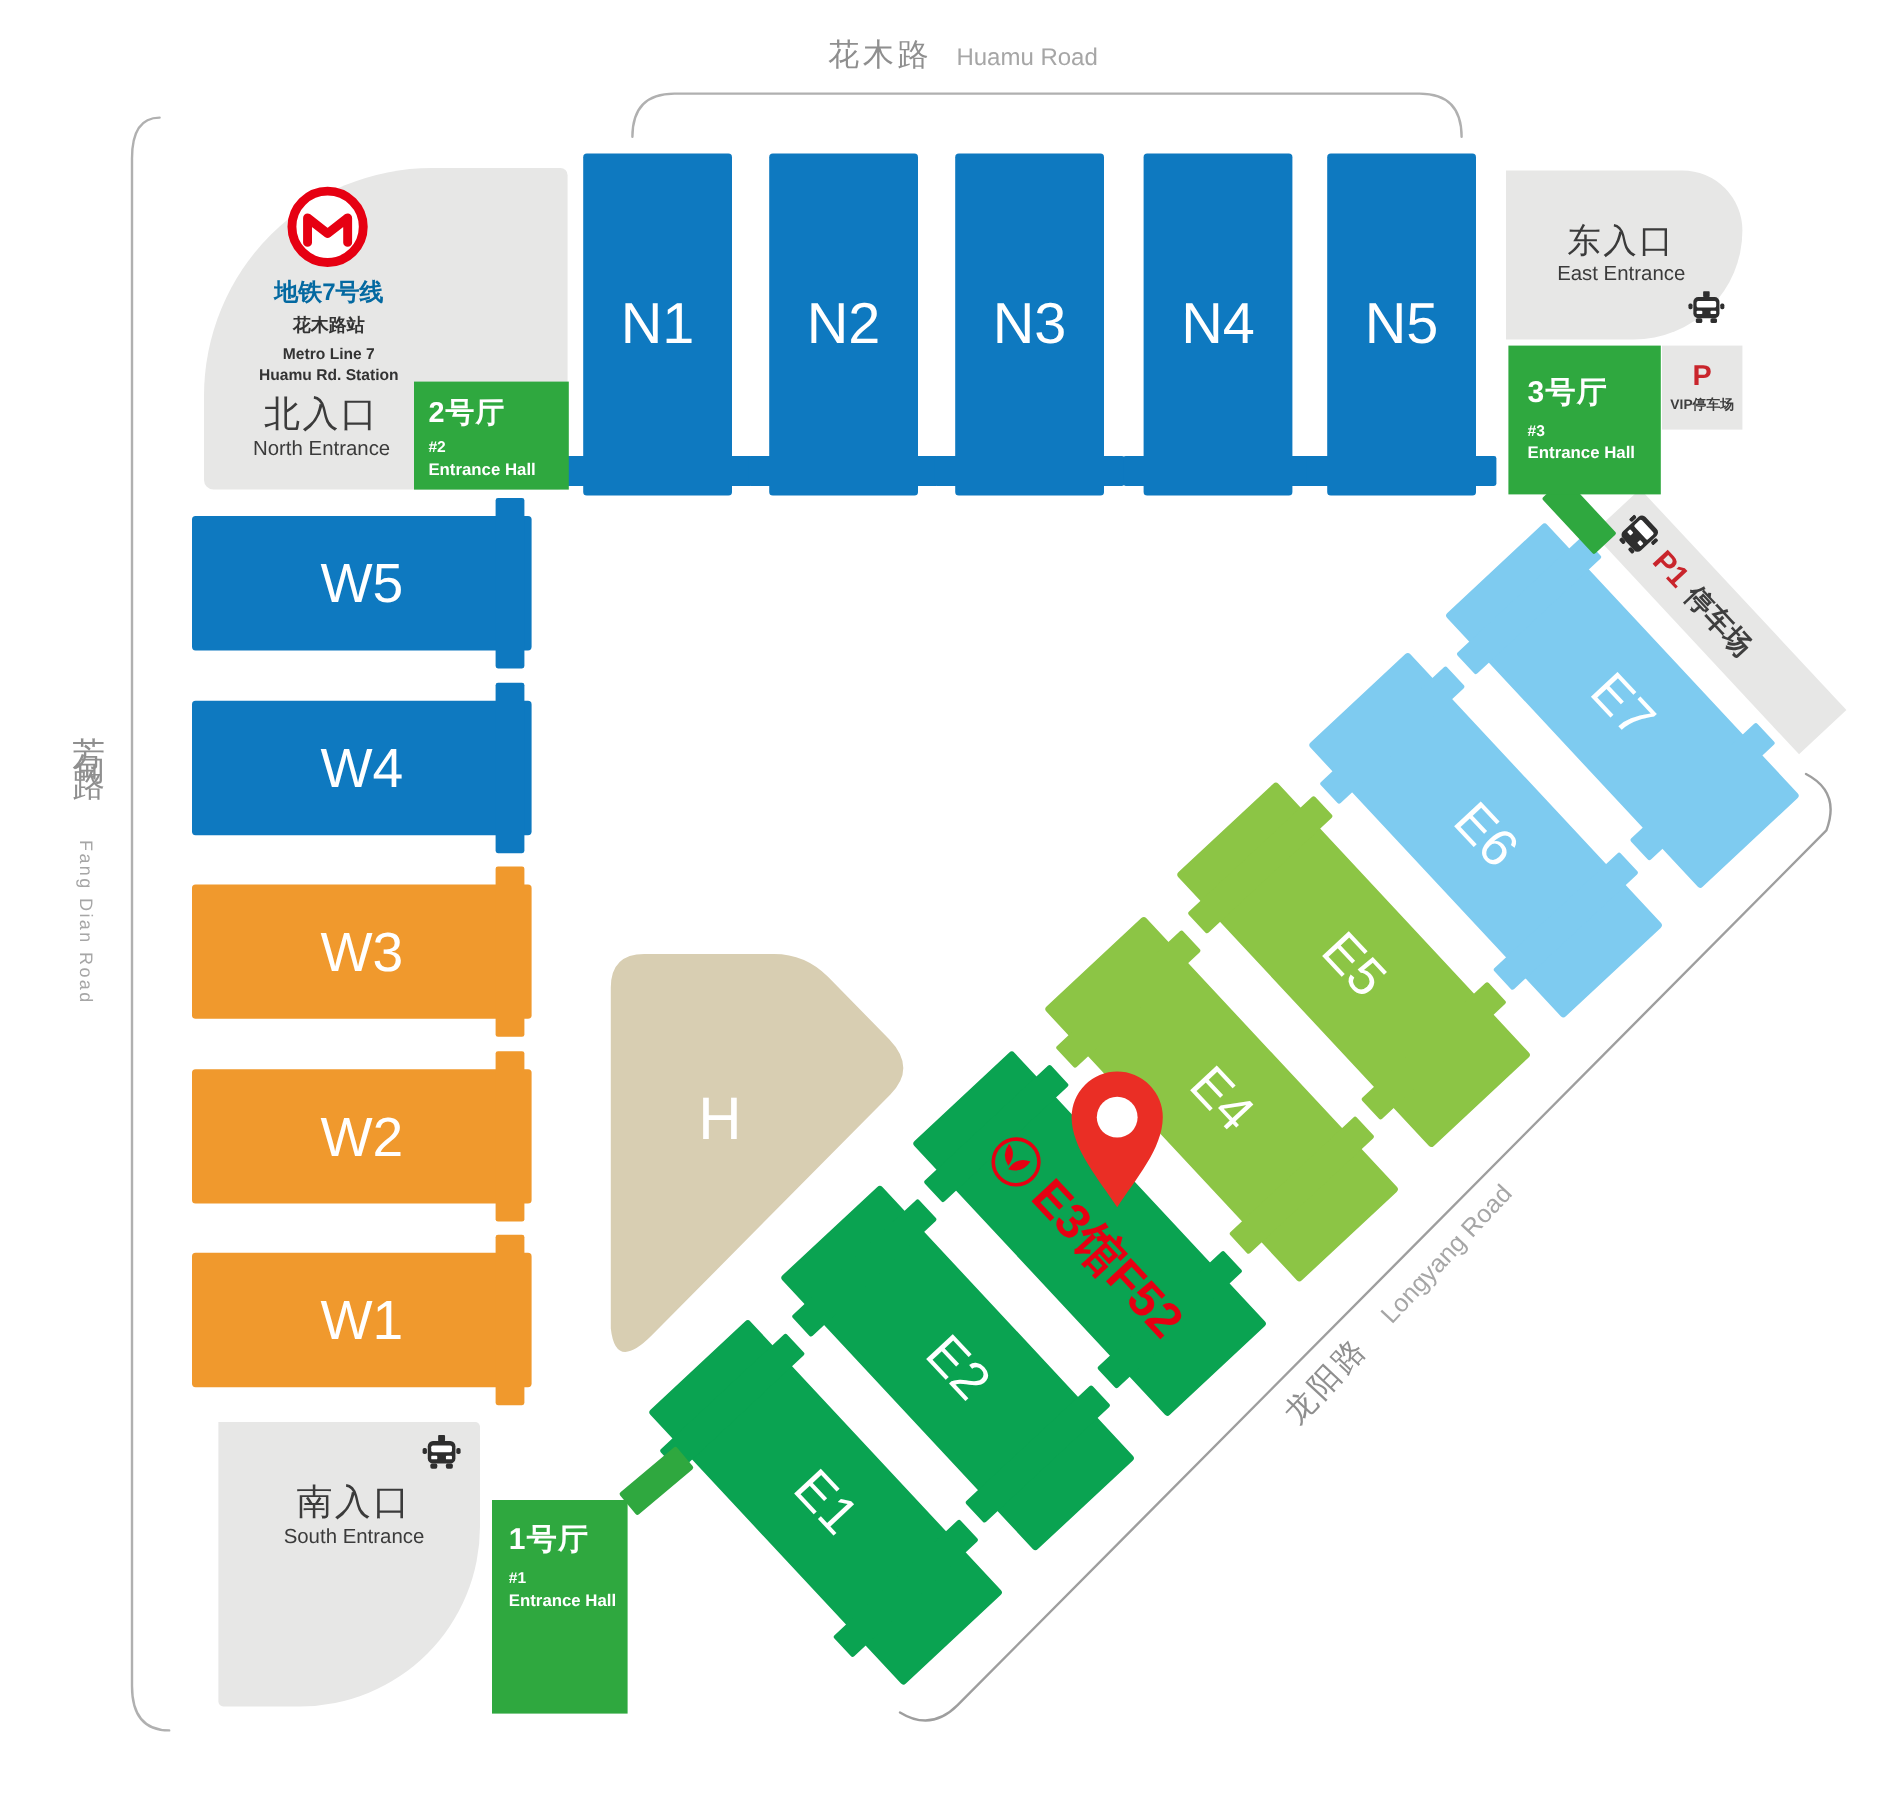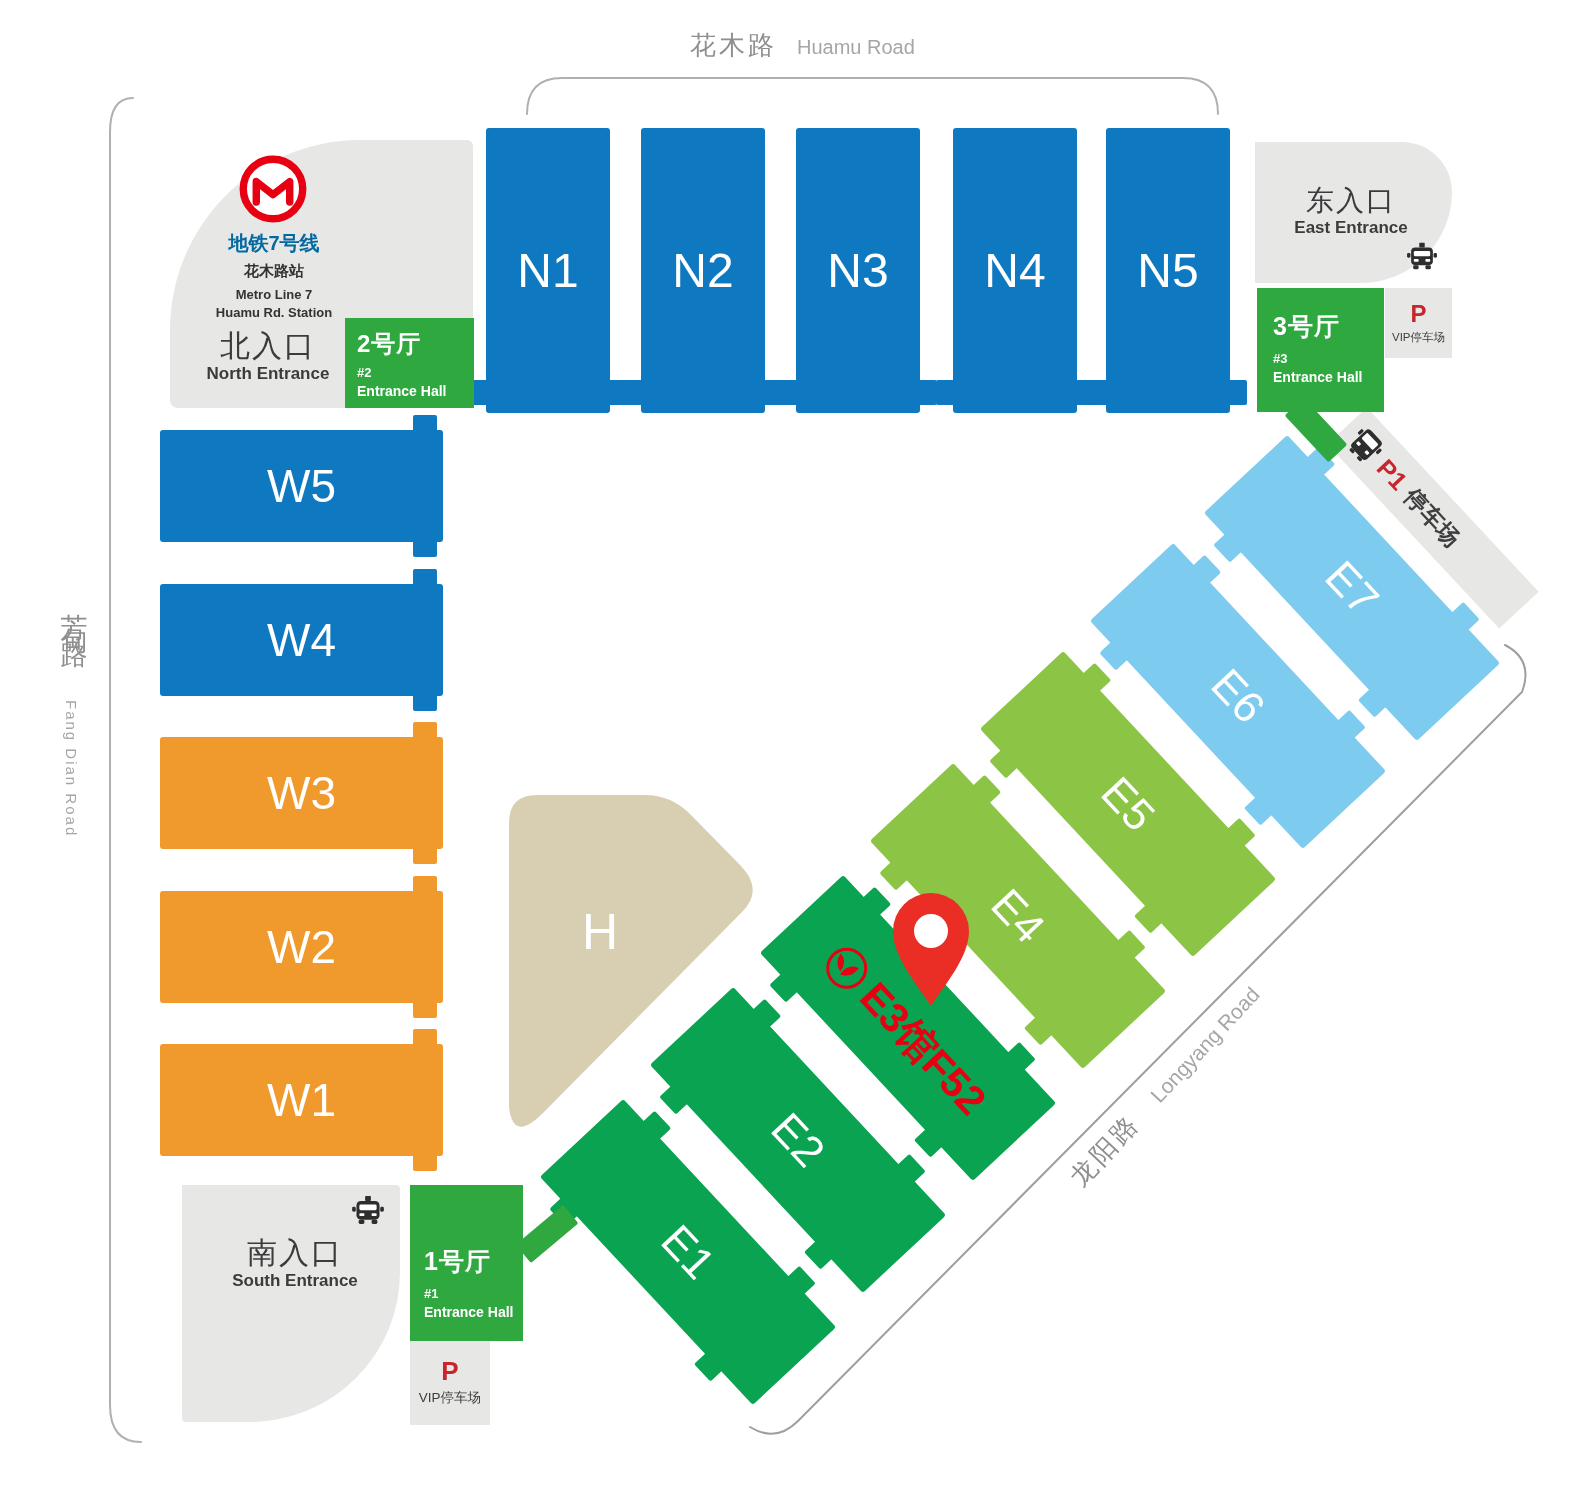--- a/index.html
+++ b/index.html
@@ -31,38 +31,38 @@
            color:#fff;font-size:50px}
 
   
   .area{position:absolute;background:var(--grayarea)}
   .area-north{left:170px;top:140px;width:303px;height:268px;border-radius:190px 6px 8px 8px}
   .area-east{left:1255px;top:142px;width:197px;height:141px;border-radius:0 55px 100px 0}
   .area-south{left:182px;top:1185px;width:218px;height:237px;border-radius:0 4px 150px 4px}
   .area-peast{left:1385px;top:288px;width:67px;height:70px}
   .area-psouth{left:410px;top:1340px;width:80px;height:85px}
   .area-title-zh{font-size:30px;color:var(--textdark);letter-spacing:2px;line-height:1.2}
-  .area-title-en{font-size:17px;color:var(--textdark);font-weight:700}
+  .area-title-en{font-size:17px;color:var(--textdark);font-weight:400}
   .center-col{display:flex;flex-direction:column;align-items:center;}
 
   
   .ehall{position:absolute;background:var(--egreen);color:#fff;box-sizing:border-box}
   .ehall .t{font-size:25px;font-weight:700;letter-spacing:1px}
   .ehall .n{font-size:13px;font-weight:700;margin-top:8px}
   .ehall .s{font-size:14px;font-weight:700;margin-top:3px;white-space:nowrap}
-  .ehall-1{left:410px;top:1185px;width:113px;height:156px;padding:60px 0 0 14px}
+  .ehall-1{left:410px;top:1250px;width:113px;height:178px;padding:16px 0 0 14px}
   .ehall-2{left:345px;top:318px;width:129px;height:90px;padding:10px 0 0 12px}
   .ehall-3{left:1257px;top:288px;width:127px;height:124px;padding:22px 0 0 16px}
   .connector{position:absolute;background:var(--egreen);border-radius:2px}
   .conn-h1{left:516px;top:1222px;width:62px;height:24px;transform:rotate(-40deg)}
   .conn-h3{left:1284px;top:417px;width:64px;height:26px;transform:rotate(47deg)}
 
   
   .p-letter{font-weight:700;color:var(--pred);line-height:1}
-  .p-label{color:#3e3e3e;font-weight:400}
+  .p-label{color:#3e3e3e;font-weight:700}
   .p1strip{position:absolute;left:1433px;top:518px;width:252px;height:54px;
            transform:translate(-50%,-50%) rotate(47deg);background:var(--grayarea);
            display:flex;align-items:center;padding-left:12px;box-sizing:border-box;gap:9px;white-space:nowrap}
   .p1strip .p1{font-size:25px;font-weight:700;color:var(--pred)}
   .p1strip .pz{font-size:23px;font-weight:600;color:#3e3e3e}
 
   
   .road-label-zh{color:#8f8f8f;font-size:26px;letter-spacing:3px}
   .road-label-en{color:#a6a6a6;font-size:20px}
   .huamu{left:690px;top:28px;display:flex;align-items:baseline;gap:20px}

